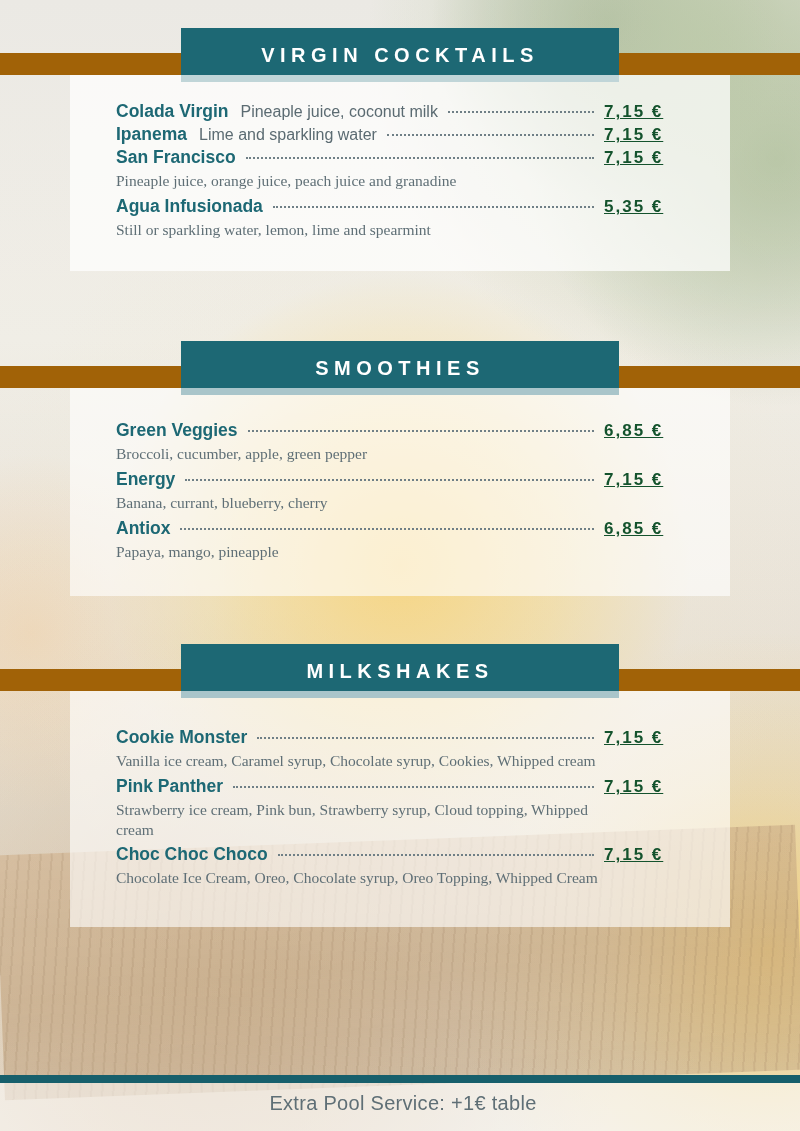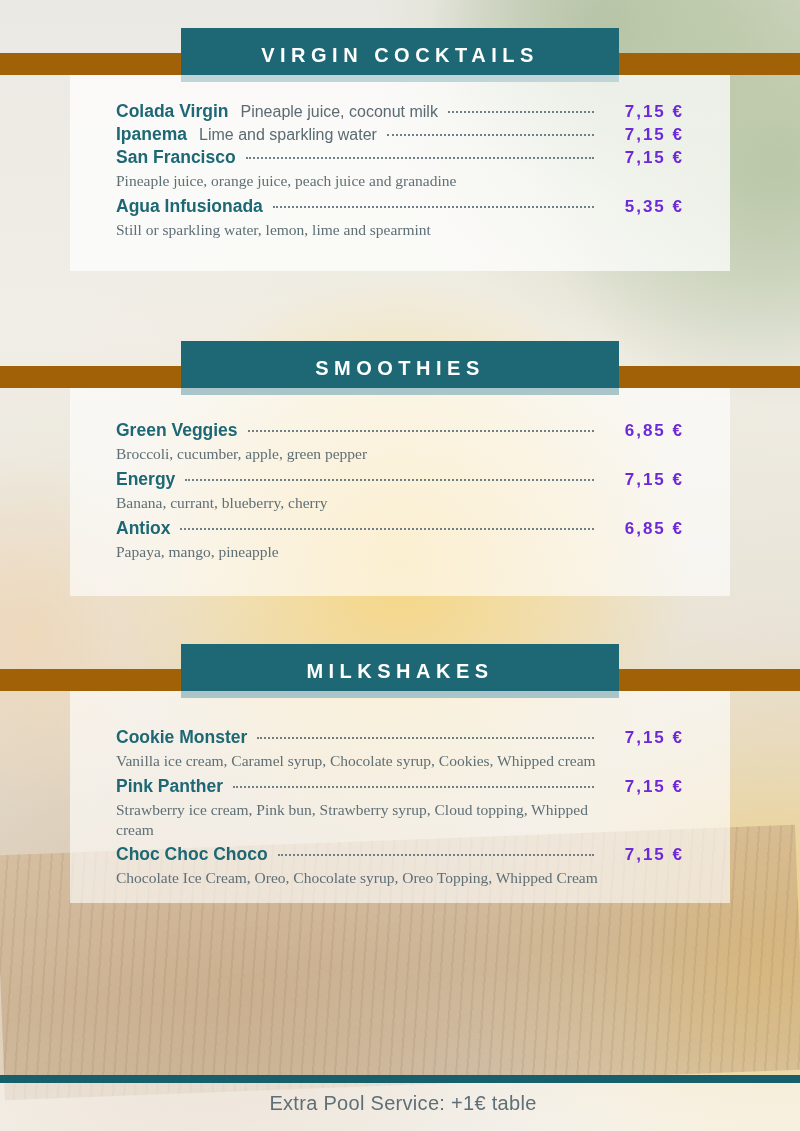--- a/index.html
+++ b/index.html
@@ -123,28 +123,29 @@
 
   .dots {
     flex: 1 1 auto;
     margin: 0 10px;
     border-bottom: 2.5px dotted #6f7f86;
     transform: translateY(-4px);
     min-width: 18px;
   }
 
   .price {
-    color: #6d28d9;
+    color: #14532d;
     font-size: 17px;
     font-weight: bold;
     letter-spacing: 2px;
     white-space: nowrap;
     flex: 0 0 auto;
-    text-align: right;
+    text-align: left;
     min-width: 80px;
+    text-decoration: underline;
   }
 
   .item-desc {
     color: #5f6f76;
     font-size: 15.5px;
     line-height: 1.28;
     margin-top: 3px;
     margin-bottom: 5px;
     max-width: 560px;
     font-family: Liberation Serif, serif;
@@ -270,21 +271,21 @@
 
     </div>
   </div>
 
   <div class="section" style="top:669px;">
     <div class="band">
       <div class="ribbon">
         <span class="ribbon-title">MILKSHAKES</span>
       </div>
     </div>
-    <div class="panel panel-translucent" style="padding-top:36px;padding-bottom:10px;">
+    <div class="panel panel-translucent" style="padding-top:36px;padding-bottom:34px;">
 
       <div class="item">
         <div class="item-line">
           <span class="item-name">Cookie Monster</span>
           <span class="dots"></span>
           <span class="price">7,15 €</span>
         </div>
         <div class="item-desc" style="max-width:525px;">Vanilla ice cream, Caramel syrup, Chocolate syrup, Cookies, Whipped cream</div>
       </div>
 

